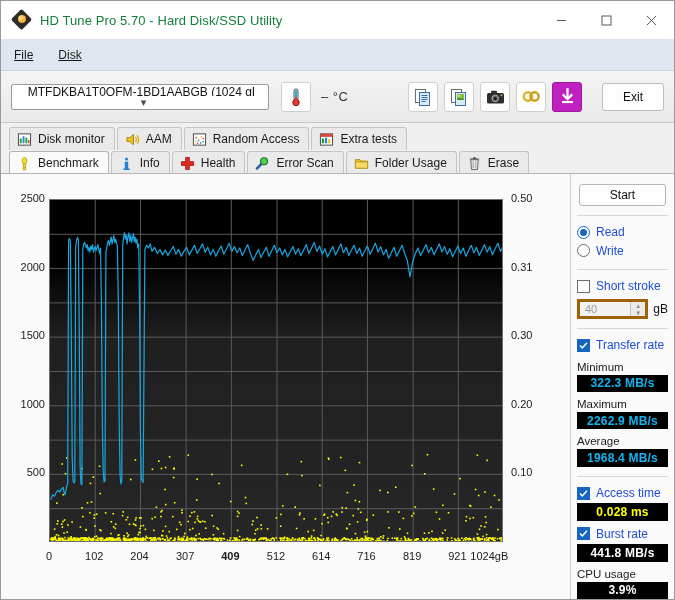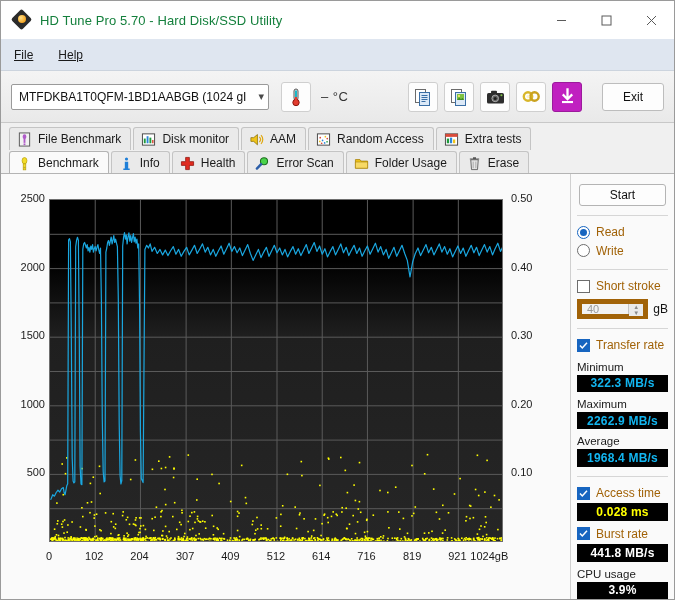--- a/index.html
+++ b/index.html
@@ -62,21 +62,21 @@
     height:52px; flex:0 0 auto;
     background:linear-gradient(#f4f4f4,#e9e9e9);
     border-bottom:1px solid #c8c8c8;
     display:flex; align-items:center; padding:0 10px;
     position:relative;
   }
   .drive-select {
     width:258px; height:26px; background:#fff;
     border:1px solid #9a9a9a; border-radius:2px;
     display:flex; align-items:center; padding:0 4px 0 7px;
-    font-size:12px; color:#111; white-space:nowrap; overflow:hidden;
+    font-size:12px; color:#111; white-space:nowrap; overflow:hidden;flex-direction:column;
   }
   .drive-select .lbl { flex:1; overflow:hidden; }
   .chev { color:#4a4a4a; font-size:11px; margin-left:4px; }
   .tbtn {
     width:30px; height:30px; margin-left:6px;
     background:#fdfdfd; border:1px solid #cfcfcf; border-radius:3px;
     display:flex; align-items:center; justify-content:center;
     flex:0 0 auto;
   }
   .temp-text {
@@ -133,39 +133,39 @@
     position:absolute; left:0; top:0; width:100%; height:100%;
     background:linear-gradient(#000 0%, #000 18%, #1f1f1f 40%, #262626 100%);
   }
   
   .start-btn {
     height:24px; background:#fdfdfd; border:1px solid #b4b4b4; border-radius:3px;
     display:flex; align-items:center; justify-content:center;
     font-size:12px; color:#111; margin:4px 2px 0 2px;
   }
   .sep { height:1px; background:#d6d6d6; margin:9px 0 7px 0; }
-  .row { display:flex; align-items:center; gap:6px; height:20px; font-size:12px; color:#a16207; }
+  .row { display:flex; align-items:center; gap:6px; height:20px; font-size:12px; color:#1d4ed8; }
   .radio {
     width:13px; height:13px; border-radius:50%;
     border:1px solid #6d6d6d; background:#fff; flex:0 0 auto;
     display:flex; align-items:center; justify-content:center;
   }
   .radio.on { border:1px solid #1765c0; background:#fff; }
   .radio.on::after {
     content:""; width:7px; height:7px; border-radius:50%; background:#1765c0;
   }
   .cbx {
     width:13px; height:13px; border:1px solid #6d6d6d; background:#fff;
     flex:0 0 auto; display:flex; align-items:center; justify-content:center;
   }
   .cbx.on { background:#1765c0; border-color:#1765c0; }
   .cbx.on svg { display:block; }
   .spinrow { display:flex; align-items:center; gap:5px; margin-top:4px; }
   .spin {
-    width:74px; height:20px; background:#f2f2f2; border:5px solid #a16207;
+    width:74px; height:20px; background:#f2f2f2; border:3px solid #a16207;
     display:flex; align-items:center; font-size:11px; color:#9a9a9a; padding-left:5px;
     position:relative;
   }
   .spin .arrows {
     position:absolute; right:0; top:0; width:15px; height:100%;
     display:flex; flex-direction:column; border-left:1px solid #c4c4c4;
   }
   .spin .arrows div {
     flex:1; display:flex; align-items:center; justify-content:center;
     font-size:6px; color:#8a8a8a; background:#eaeaea;
@@ -206,21 +206,21 @@
       <div class="winbtn close">
         <svg width="11" height="11" viewBox="0 0 11 11">
             <path d="M1 1l9 9M10 1l-9 9" stroke="currentColor" stroke-width="1"></path>
           </svg>
       </div>
     </div>
   </div>
 
   <div class="menubar">
     <div class="menu-item"><u>File</u></div>
-    <div class="menu-item"><u>Help</u></div>
+    <div class="menu-item"><u>Disk</u></div>
   </div>
 
   <div class="toolbar">
     <div class="drive-select">
       <span class="lbl">MTFDKBA1T0QFM-1BD1AABGB (1024 gI</span>
       <span class="chev">▾</span>
     </div>
 
     <div class="tbtn" style="margin-left:12px;">
       <svg width="18" height="20" viewBox="0 0 18 20">
@@ -272,29 +272,20 @@
         <rect x="3" y="13" width="11" height="2.1" fill="#fff"></rect>
       </svg>
     </div>
     <div class="exit-btn">
       <span>Exit</span>
     </div>
   </div>
 
   <div class="tabzone">
     <div class="tabrow">
-      <div class="tab">
-        <svg class="ti" viewBox="0 0 16 16">
-          <rect x="2.5" y="1" width="11" height="14" fill="#f2f2f2" stroke="#555"></rect>
-          <ellipse cx="8" cy="5" rx="2" ry="2.6" fill="#b05cc9"></ellipse>
-          <rect x="7" y="7.2" width="2" height="4.4" fill="#b05cc9"></rect>
-          <rect x="7" y="12.2" width="2" height="1.8" fill="#b05cc9"></rect>
-        </svg>
-        <span>File Benchmark</span>
-      </div>
       <div class="tab">
         <svg class="ti" viewBox="0 0 16 16">
           <rect x="1.5" y="2" width="13" height="12" fill="#fff" stroke="#444"></rect>
           <rect x="3" y="7" width="2" height="5" fill="#1f9b3b"></rect>
           <rect x="6" y="4.5" width="2" height="7.5" fill="#2b86d8"></rect>
           <rect x="9" y="6" width="2" height="6" fill="#1f9b3b"></rect>
           <rect x="11.8" y="8.5" width="1.6" height="3.5" fill="#d94b3a"></rect>
         </svg>
         <span>Disk monitor</span>
       </div>
@@ -1453,29 +1444,29 @@
             <div class="axis-lab ylab" style="left: 0px; width: 44px; top: 292.4px;">500</div>
             <div class="axis-lab ylab" style="left: 0px; width: 44px; top: 223.8px;">1000</div>
             <div class="axis-lab ylab" style="left: 0px; width: 44px; top: 155.2px;">1500</div>
             <div class="axis-lab ylab" style="left: 0px; width: 44px; top: 86.6px;">2000</div>
             <div class="axis-lab ylab" style="left: 0px; width: 44px; top: 18px;">2500</div>
           </div>
         <div id="y2ticks">
             <div class="axis-lab" style="left: 510px; top: 292.4px;">0.10</div>
             <div class="axis-lab" style="left: 510px; top: 223.8px;">0.20</div>
             <div class="axis-lab" style="left: 510px; top: 155.2px;">0.30</div>
-            <div class="axis-lab" style="left: 510px; top: 86.6px;">0.40</div>
+            <div class="axis-lab" style="left: 510px; top: 86.6px;">0.31</div>
             <div class="axis-lab" style="left: 510px; top: 18px;">0.50</div>
           </div>
         <div id="xticks">
             <div class="axis-lab" style="top: 376px; left: 48px; transform: translateX(-50%);">0</div>
             <div class="axis-lab" style="top: 376px; left: 93.2227px; transform: translateX(-50%);">102</div>
             <div class="axis-lab" style="top: 376px; left: 138.445px; transform: translateX(-50%);">204</div>
             <div class="axis-lab" style="top: 376px; left: 184.111px; transform: translateX(-50%);">307</div>
-            <div class="axis-lab" style="top: 376px; left: 229.334px; transform: translateX(-50%);">409</div>
+            <div class="axis-lab" style="top: 376px; left: 229.334px; transform: translateX(-50%); font-weight: bold;">409</div>
             <div class="axis-lab" style="top: 376px; left: 275px; transform: translateX(-50%);">512</div>
             <div class="axis-lab" style="top: 376px; left: 320.223px; transform: translateX(-50%);">614</div>
             <div class="axis-lab" style="top: 376px; left: 365.445px; transform: translateX(-50%);">716</div>
             <div class="axis-lab" style="top: 376px; left: 411.111px; transform: translateX(-50%);">819</div>
             <div class="axis-lab" style="top: 376px; left: 456.334px; transform: translateX(-50%);">921</div>
             <div class="axis-lab" style="top: 376px; left: 502px; transform: translateX(-86%);">1024gB</div>
           </div>
       </div>
     </div>
 

